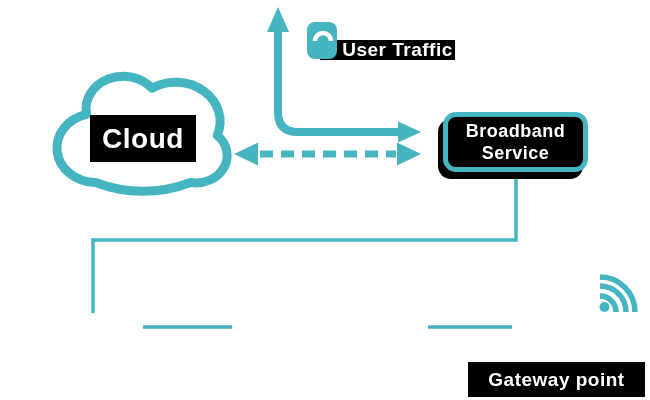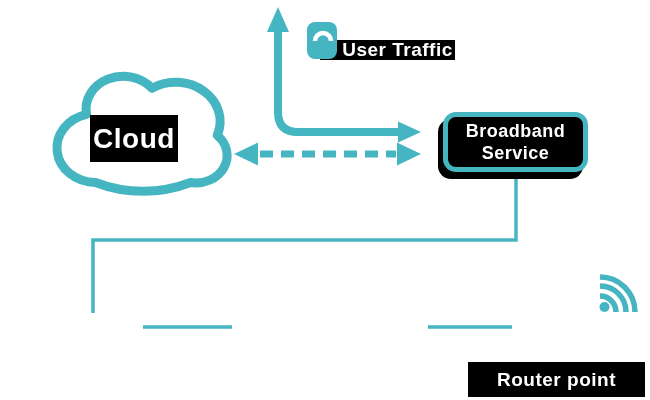--- a/index.html
+++ b/index.html
@@ -10,21 +10,21 @@
   }
   svg { display:block; }
   .layer { position:absolute; left:0; top:0; }
   #lines-layer { z-index:1; }
   .labelbox {
     position:absolute; z-index:2;
     background:var(--label-bg); color:var(--label-fg);
     display:flex; align-items:center; justify-content:center;
     font-weight:bold; letter-spacing:0.5px; white-space:nowrap;
   }
-  #cloud-label   { left:90px;  top:115px; width:88px; height:47px; font-size:28px; }
+  #cloud-label   { left:90px;  top:115px; width:106px; height:47px; font-size:28px; }
   #user-traffic-label { left:320px; top:20px; width:135px; height:20px; font-size:19px; padding-left:20px;margin-top:20px; }
   #broadband-box {
     left:443px; top:112px; width:145px; height:60px;
     border:5px solid var(--teal); border-radius:13px;
     box-shadow:-5px 7px 0 0 #000;
     font-size:18px; line-height:22px; white-space:normal; text-align:center;
   }
   #gateway-router-label { left:0px;   top:362px; width:196px; height:35px; font-size:19px; }
   #data-switch-label    { left:253px; top:362px; width:154px; height:35px; font-size:19px; }
   #access-point-label   { left:468px; top:362px; width:177px; height:35px; font-size:19px; }
@@ -74,20 +74,20 @@
   </svg>
 
   <div class="labelbox" id="cloud-label">Cloud</div>
 
   <div class="labelbox" id="user-traffic-label">User Traffic</div>
 
   <div class="labelbox" id="broadband-box">Broadband Service</div>
 
 
 
-  <div class="labelbox" id="access-point-label">Router point</div>
+  <div class="labelbox" id="access-point-label">Gateway point</div>
 
   <svg id="lock-layer" class="layer" width="36" height="44" viewBox="0 0 36 44">
     <rect class="teal-fill" x="2" y="3" width="30" height="37" rx="8"></rect>
     <path d="M10,22 A8,8 0 1 1 26,22" fill="none" stroke="#ffffff" stroke-width="4.5"></path>
   </svg>
 
 </div>
 
 </body></html>

